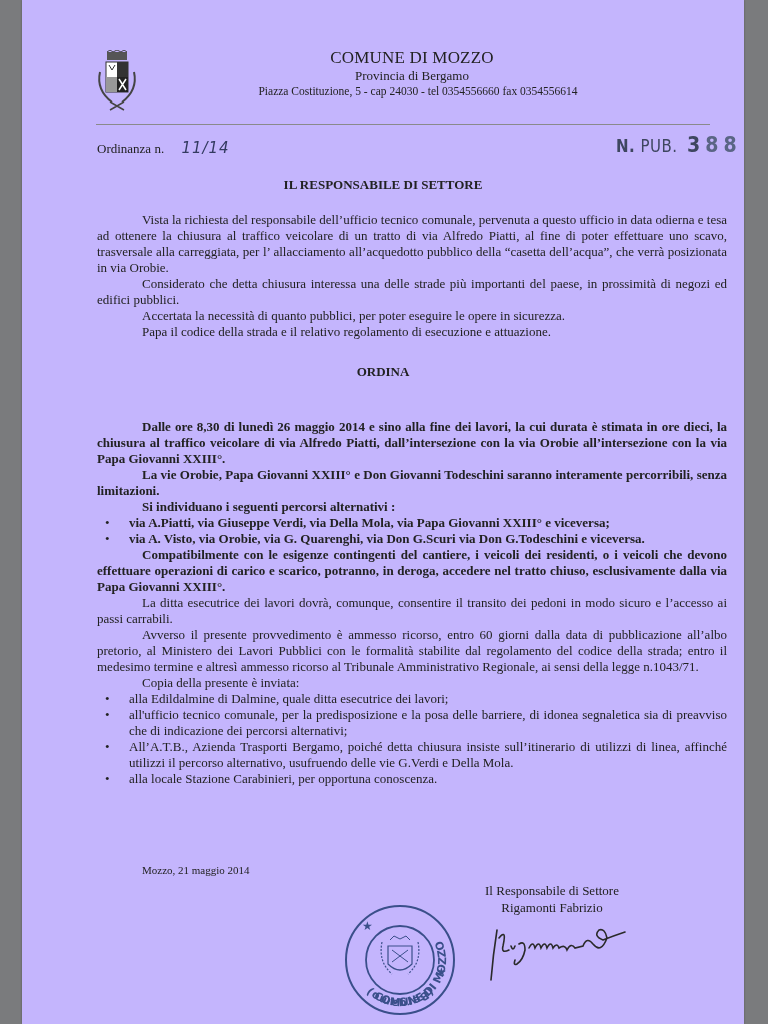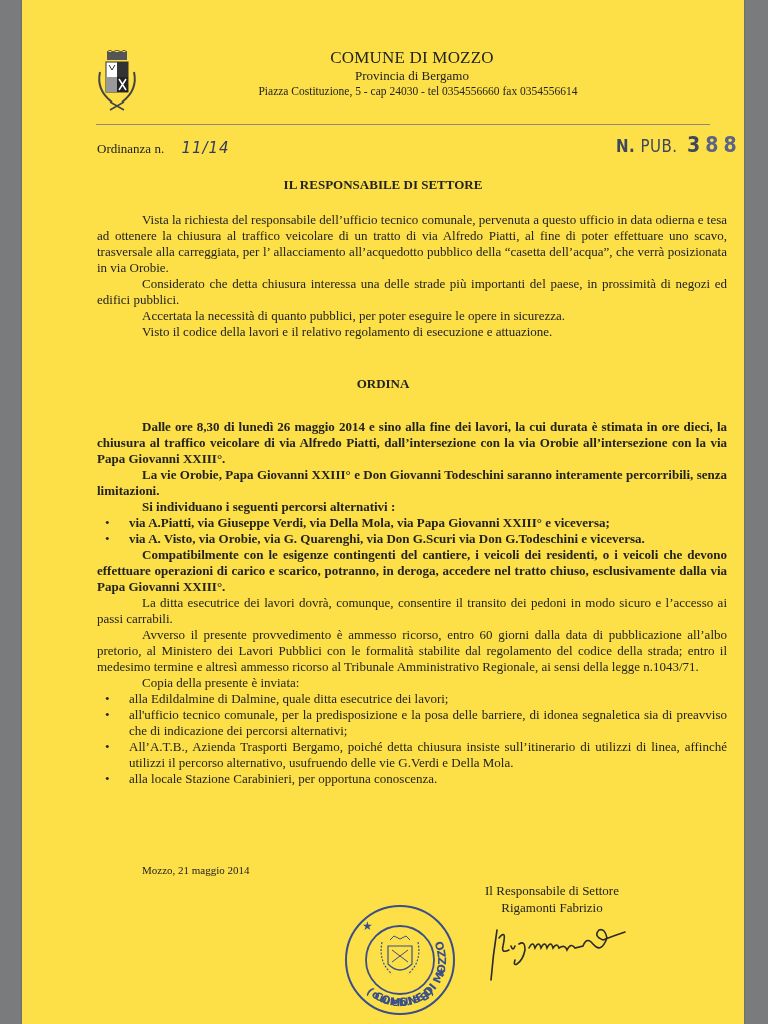--- a/index.html
+++ b/index.html
@@ -9,21 +9,21 @@
       height: 1024px;
       overflow: hidden;
       background: #7a7b7d;
     }
     .page {
       position: absolute;
       left: 22px;
       top: 0;
       width: 722px;
       height: 1024px;
-      background: #fde047;
+      background: #c4b5fd;
       font-family: "Liberation Serif", "DejaVu Serif", serif;
       color: #222;
       box-shadow: 0 0 2px rgba(0,0,0,0.3);
     }
     .crest {
       position: absolute;
       left: 70px;
       top: 50px;
       width: 50px;
       height: 64px;
@@ -200,24 +200,24 @@
     <span>PUB.</span>
     <span class="num"><span>3</span><span class="light">8</span><span class="light">8</span></span>
   </div>
 
   <div class="heading" style="top:177px;">IL RESPONSABILE DI SETTORE</div>
 
   <div class="body" style="top:212px;">
     <p>Vista la richiesta del responsabile dell’ufficio tecnico comunale, pervenuta a questo ufficio in data odierna e tesa ad ottenere la chiusura al traffico veicolare  di un tratto di via Alfredo Piatti, al fine di poter effettuare uno scavo, trasversale alla carreggiata, per l’ allacciamento all’acquedotto pubblico della “casetta dell’acqua”, che verrà posizionata in via Orobie.</p>
     <p>Considerato che detta chiusura interessa una delle strade più importanti del paese, in prossimità di negozi ed edifici pubblici.</p>
     <p>Accertata la necessità di quanto pubblici, per poter eseguire le opere in sicurezza.</p>
-    <p>Visto il codice della lavori e il relativo regolamento di esecuzione e attuazione.</p>
-  </div>
-
-  <div class="heading" style="top:376px;font-family:Liberation Serif, serif;">ORDINA</div>
+    <p>Papa il codice della strada e il relativo regolamento di esecuzione e attuazione.</p>
+  </div>
+
+  <div class="heading" style="top:364px;font-family:Liberation Serif, serif;">ORDINA</div>
 
   <div class="body" style="top:419px;">
     <p class="bold">Dalle ore 8,30 di lunedì 26 maggio 2014 e sino alla fine dei lavori, la cui durata è stimata in ore dieci, la chiusura al traffico veicolare di via Alfredo Piatti, dall’intersezione con la via Orobie all’intersezione con la via Papa Giovanni XXIII°.</p>
     <p class="bold">La vie Orobie, Papa Giovanni XXIII° e Don Giovanni Todeschini saranno interamente percorribili, senza limitazioni.</p>
     <p class="bold">Si individuano i seguenti percorsi alternativi :</p>
     <ul class="bold">
       <li>via A.Piatti, via Giuseppe Verdi, via Della Mola, via Papa Giovanni XXIII° e viceversa;</li>
       <li>via A. Visto, via Orobie, via G. Quarenghi, via Don G.Scuri via Don G.Todeschini e viceversa.</li>
     </ul>
     <p class="bold">Compatibilmente con le esigenze contingenti del cantiere, i veicoli dei residenti, o i veicoli che devono effettuare operazioni di carico e scarico, potranno, in deroga, accedere nel tratto chiuso, esclusivamente dalla via Papa Giovanni XXIII°.</p>

